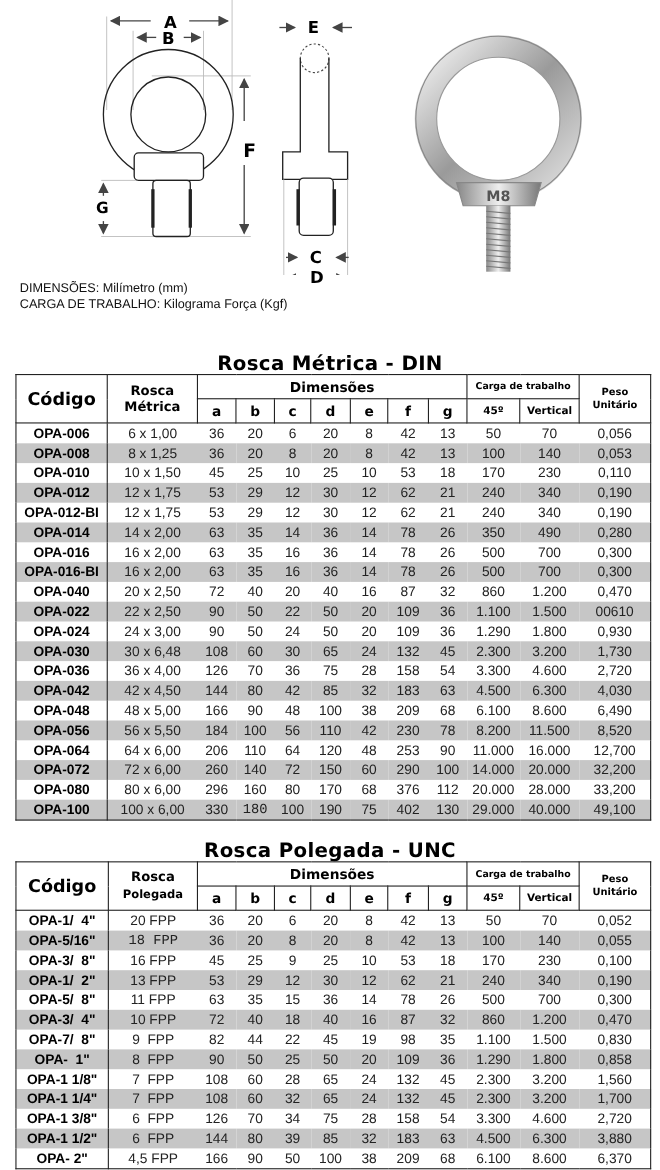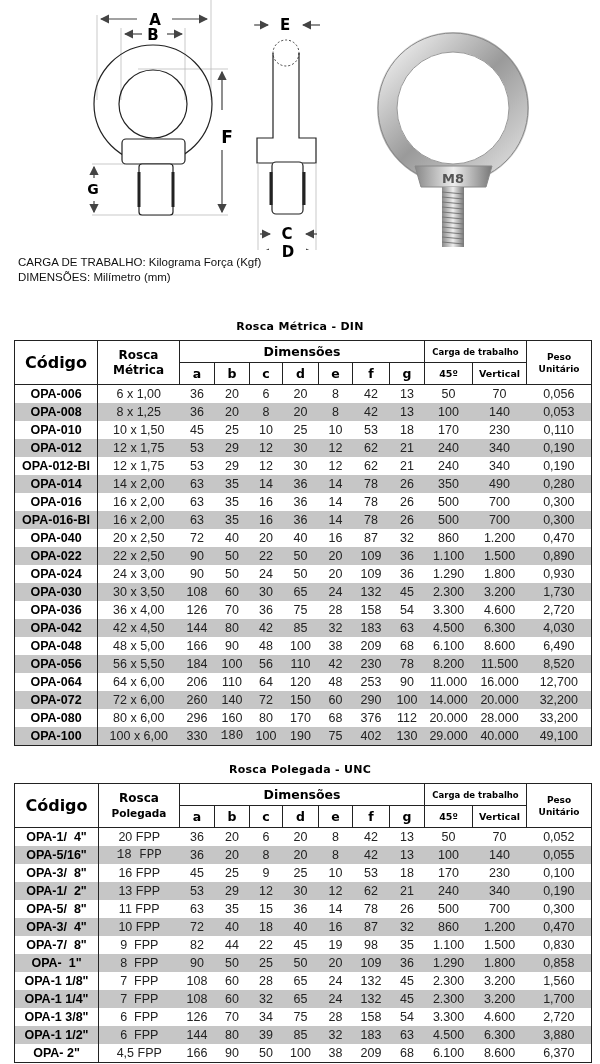--- a/index.html
+++ b/index.html
@@ -1,20 +1,20 @@
 <!DOCTYPE html>
 <html><head>
 <meta charset="utf-8">
 <style>
   html, body { margin:0; padding:0; background:#ffffff; }
   body { width:600px; height:1064px; position:relative; overflow:hidden; font-family:"Liberation Sans", sans-serif; color:#000; }
   .diagram { position:absolute; left:0; top:0; width:600px; height:310px; }
   .legend { position:absolute; left:18px; top:255px; font-size:11.5px; line-height:15px; color:#111; }
   .legend div { white-space:nowrap; }
-  .section-title { position:absolute; left:0; width:600px; text-align:center; font-family:"DejaVu Sans", sans-serif; font-weight:bold; font-size:11px; letter-spacing:0.3px; }
+  .section-title { position:absolute; left:0; width:600px; text-align:center; font-family:"DejaVu Sans", sans-serif; font-weight:bold; font-size:18px; letter-spacing:0.3px; }
   table.spec { position:absolute; left:14px; width:577px; border-collapse:collapse; table-layout:fixed; }
   table.spec th { font-family:"DejaVu Sans", sans-serif; font-weight:bold; border:1px solid #222; text-align:center; padding:0; }
   table.spec td { font-size:12.5px; text-align:center; padding:0; height:18px; line-height:18px; white-space:nowrap; color:#222; }
   table.spec td.code { font-weight:bold; color:#000; border-right:1.5px solid #222; }
   table.spec tr.alt td { background:#c6c6c6; }
   table.spec tbody tr:last-child td { border-bottom:1.5px solid #222; }
   table.spec td:first-child { border-left:1.5px solid #222; }
   table.spec td:last-child { border-right:1.5px solid #222; }
   th.codigo { font-size:16px; }
   th.rosca { font-size:12px; line-height:15px; }
@@ -112,22 +112,22 @@
         <line x1="442" y1="222" x2="464" y2="224"></line>
           <line x1="442" y1="227" x2="464" y2="229"></line>
         <line x1="442" y1="232" x2="464" y2="234"></line>
           <line x1="442" y1="237" x2="464" y2="239"></line>
         <line x1="442" y1="242" x2="464" y2="244"></line>
       </g>
     </g>
   </svg>
   <text></text>
   <div class="legend">
+    <div>DIMENSÕES: Milímetro (mm)</div>
     <div>CARGA DE TRABALHO: Kilograma Força (Kgf)</div>
-    <div>DIMENSÕES: Milímetro (mm)</div>
   </div>
 </div>
 <div style="position:absolute;left:258px;top:243px;font-family:'DejaVu Sans',sans-serif;font-weight:bold;font-size:15px;width:60px;text-align:center;">D</div>
 
 <div class="section-title" style="top:320px;">Rosca Métrica - DIN</div>
 <table class="spec" id="metric-table" style="top:340px;">
   <colgroup>
     <col style="width:83px">
       <col style="width:82px">
     <col style="width:35px">
@@ -293,39 +293,39 @@
         <td style="white-space: pre;">22 x 2,50</td>
         <td style="white-space: pre;">90</td>
         <td style="white-space: pre;">50</td>
         <td style="white-space: pre;">22</td>
         <td style="white-space: pre;">50</td>
         <td style="white-space: pre;">20</td>
         <td style="white-space: pre;">109</td>
         <td style="white-space: pre;">36</td>
         <td style="white-space: pre;">1.100</td>
         <td style="white-space: pre;">1.500</td>
-        <td style="white-space: pre;">0,890</td>
+        <td style="white-space: pre;">00610</td>
       </tr>
       <tr>
         <td class="code" style="white-space: pre;">OPA-024</td>
         <td style="white-space: pre;">24 x 3,00</td>
         <td style="white-space: pre;">90</td>
         <td style="white-space: pre;">50</td>
         <td style="white-space: pre;">24</td>
         <td style="white-space: pre;">50</td>
         <td style="white-space: pre;">20</td>
         <td style="white-space: pre;">109</td>
         <td style="white-space: pre;">36</td>
         <td style="white-space: pre;">1.290</td>
         <td style="white-space: pre;">1.800</td>
         <td style="white-space: pre;">0,930</td>
       </tr>
       <tr class="alt">
         <td class="code" style="white-space: pre;">OPA-030</td>
-        <td style="white-space: pre;">30 x 3,50</td>
+        <td style="white-space: pre;">30 x 6,48</td>
         <td style="white-space: pre;">108</td>
         <td style="white-space: pre;">60</td>
         <td style="white-space: pre;">30</td>
         <td style="white-space: pre;">65</td>
         <td style="white-space: pre;">24</td>
         <td style="white-space: pre;">132</td>
         <td style="white-space: pre;">45</td>
         <td style="white-space: pre;">2.300</td>
         <td style="white-space: pre;">3.200</td>
         <td style="white-space: pre;">1,730</td>

